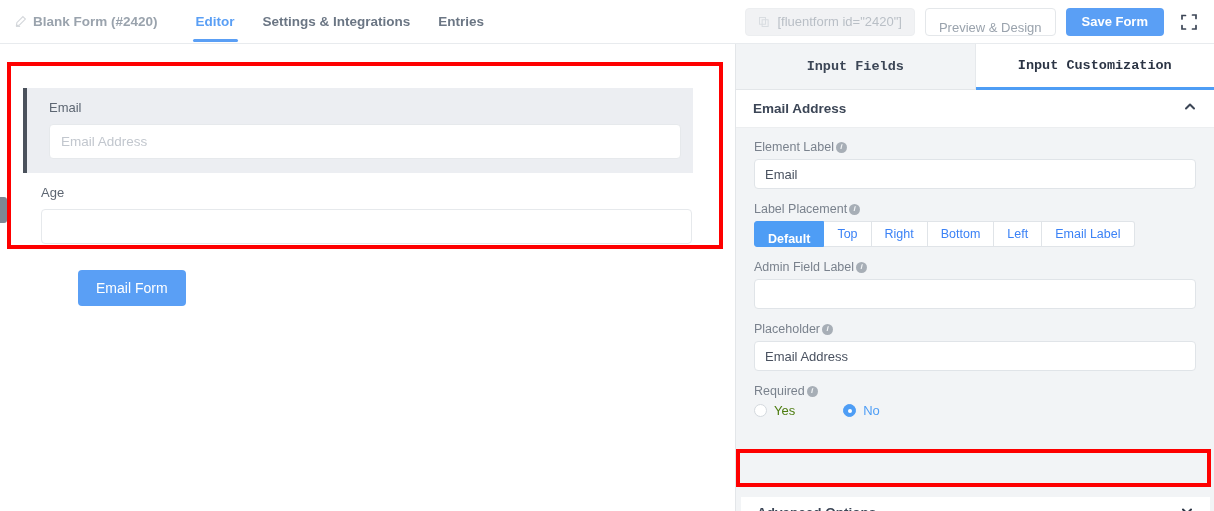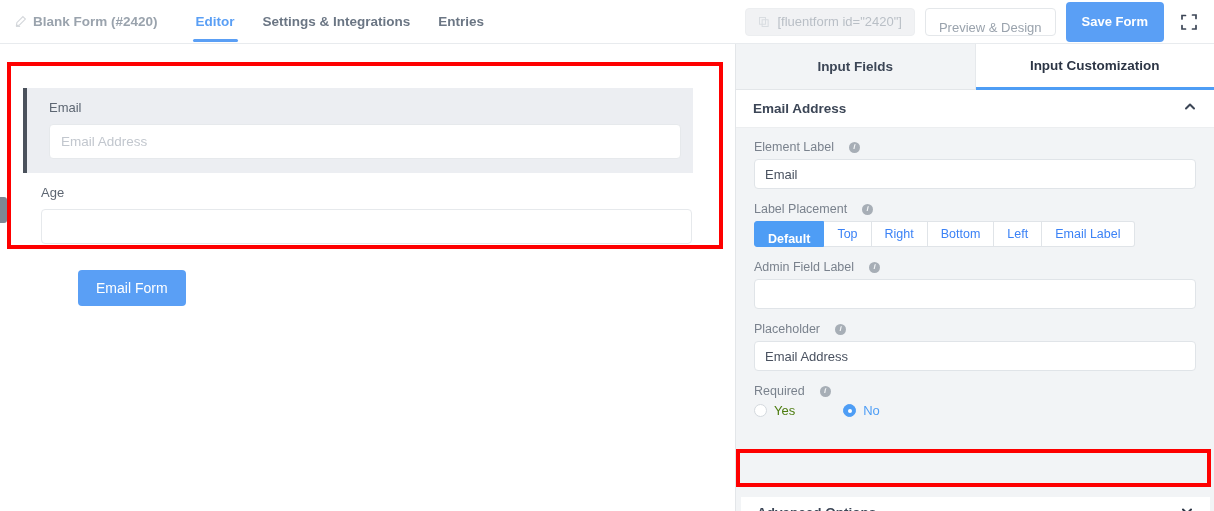--- a/index.html
+++ b/index.html
@@ -43,21 +43,21 @@
     height: 28px; padding: 0 12px; color: #b9bfc6; font-size: 13px;
     cursor: pointer; white-space: nowrap;
   }
   .copy-icon { width: 12px; height: 12px; display:block; opacity:.6; }
   .btn-ghost {
     height: 28px; padding: 0 13px; display: flex; align-items: flex-end;
     background: #ffffff; border: 1px solid #e4e7ea; border-radius: 4px;
     color: #9aa3ad; font-size: 13px; cursor: pointer; white-space: nowrap;
   }
   .btn-primary {
-    height: 40px; padding: 0 16px; display: flex; align-items: center;
+    height: 28px; padding: 0 16px; display: flex; align-items: center;
     background: #5a9ff5; border: none; border-radius: 4px;
     color: #ffffff; font-size: 13px; font-weight: bold; cursor: pointer;
     white-space: nowrap;
   }
   .fullscreen-btn {
     width: 22px; height: 22px; cursor: pointer; margin-left: 4px;
     display: flex; align-items: center; justify-content: center;
   }
   .fullscreen-btn svg { display: block; }
 
@@ -108,39 +108,39 @@
   
   .panel {
     position: absolute; left: 735px; top: 44px; width: 479px; height: 467px;
     background: #f2f4f6; border-left: 1px solid #e3e6e9;
   }
   .panel-tabs { display: flex; height: 46px; background: #f2f4f6; }
   .panel-tab {
     flex: 1; display: flex; align-items: center; justify-content: center;
     font-size: 13.5px; font-weight: bold; color: #3c4656;
     cursor: pointer; background: #f2f4f6;
-    border-bottom: 1px solid #e3e6e9; position: relative;
+    border-bottom: 1px solid #e3e6e9; position: relative; font-family: Liberation Mono, monospace;
   }
   .panel-tab.active {
     background: #ffffff; border-bottom: 3px solid #4e9df5;
     color: #2c3545;
   }
   .panel-tab:first-child { border-right: 1px solid #e6e9ec; }
 
   .accordion-head {
     height: 38px; background: #ffffff; display: flex; align-items: center;
     padding: 0 17px; font-size: 13.5px; font-weight: bold; color: #3c4656;
     cursor: pointer; border-bottom: 1px solid #eceef0;
   }
   .accordion-head .chev { margin-left: auto; display: block; }
 
   .panel-body { padding: 12px 18px 0 18px; background: #f2f4f6; }
   .ctrl { margin-bottom: 13px; }
   .ctrl-label {
-    display: flex; align-items: center; gap: 15px;
+    display: flex; align-items: center; gap: 2px;
     font-size: 12.5px; color: #7a828d; margin-bottom: 5px;
   }
   .info-icon {
     width: 11px; height: 11px; border-radius: 50%; background: #a7aeb6;
     color: #f2f4f6; font-size: 8px; font-weight: bold; font-style: italic;
     display: inline-flex; align-items: center; justify-content: center;
     line-height: 1; flex: none;
   }
   .ctrl-input {
     width: 100%; height: 30px; background: #ffffff;

